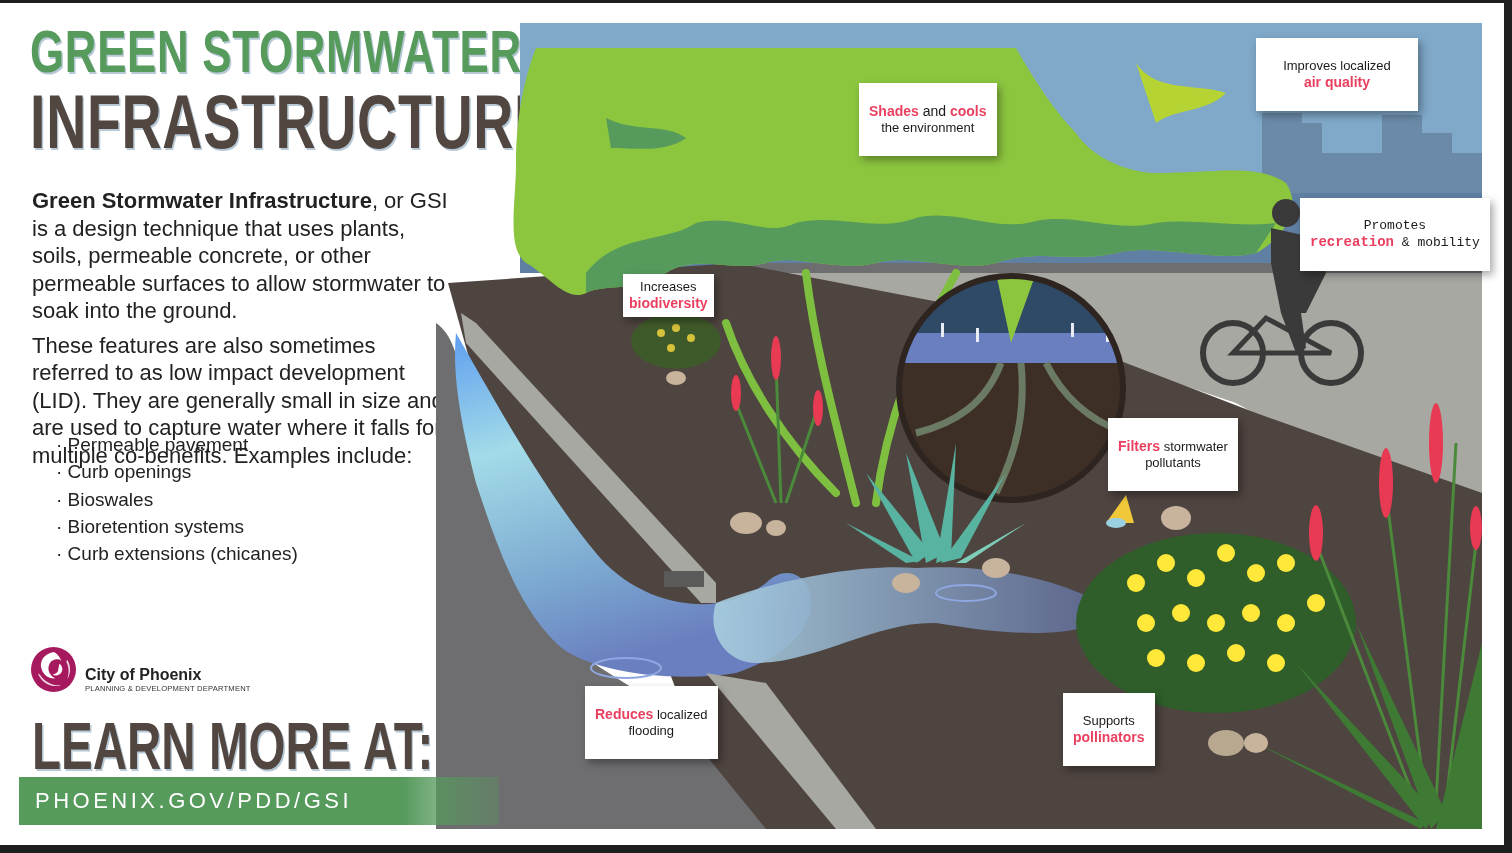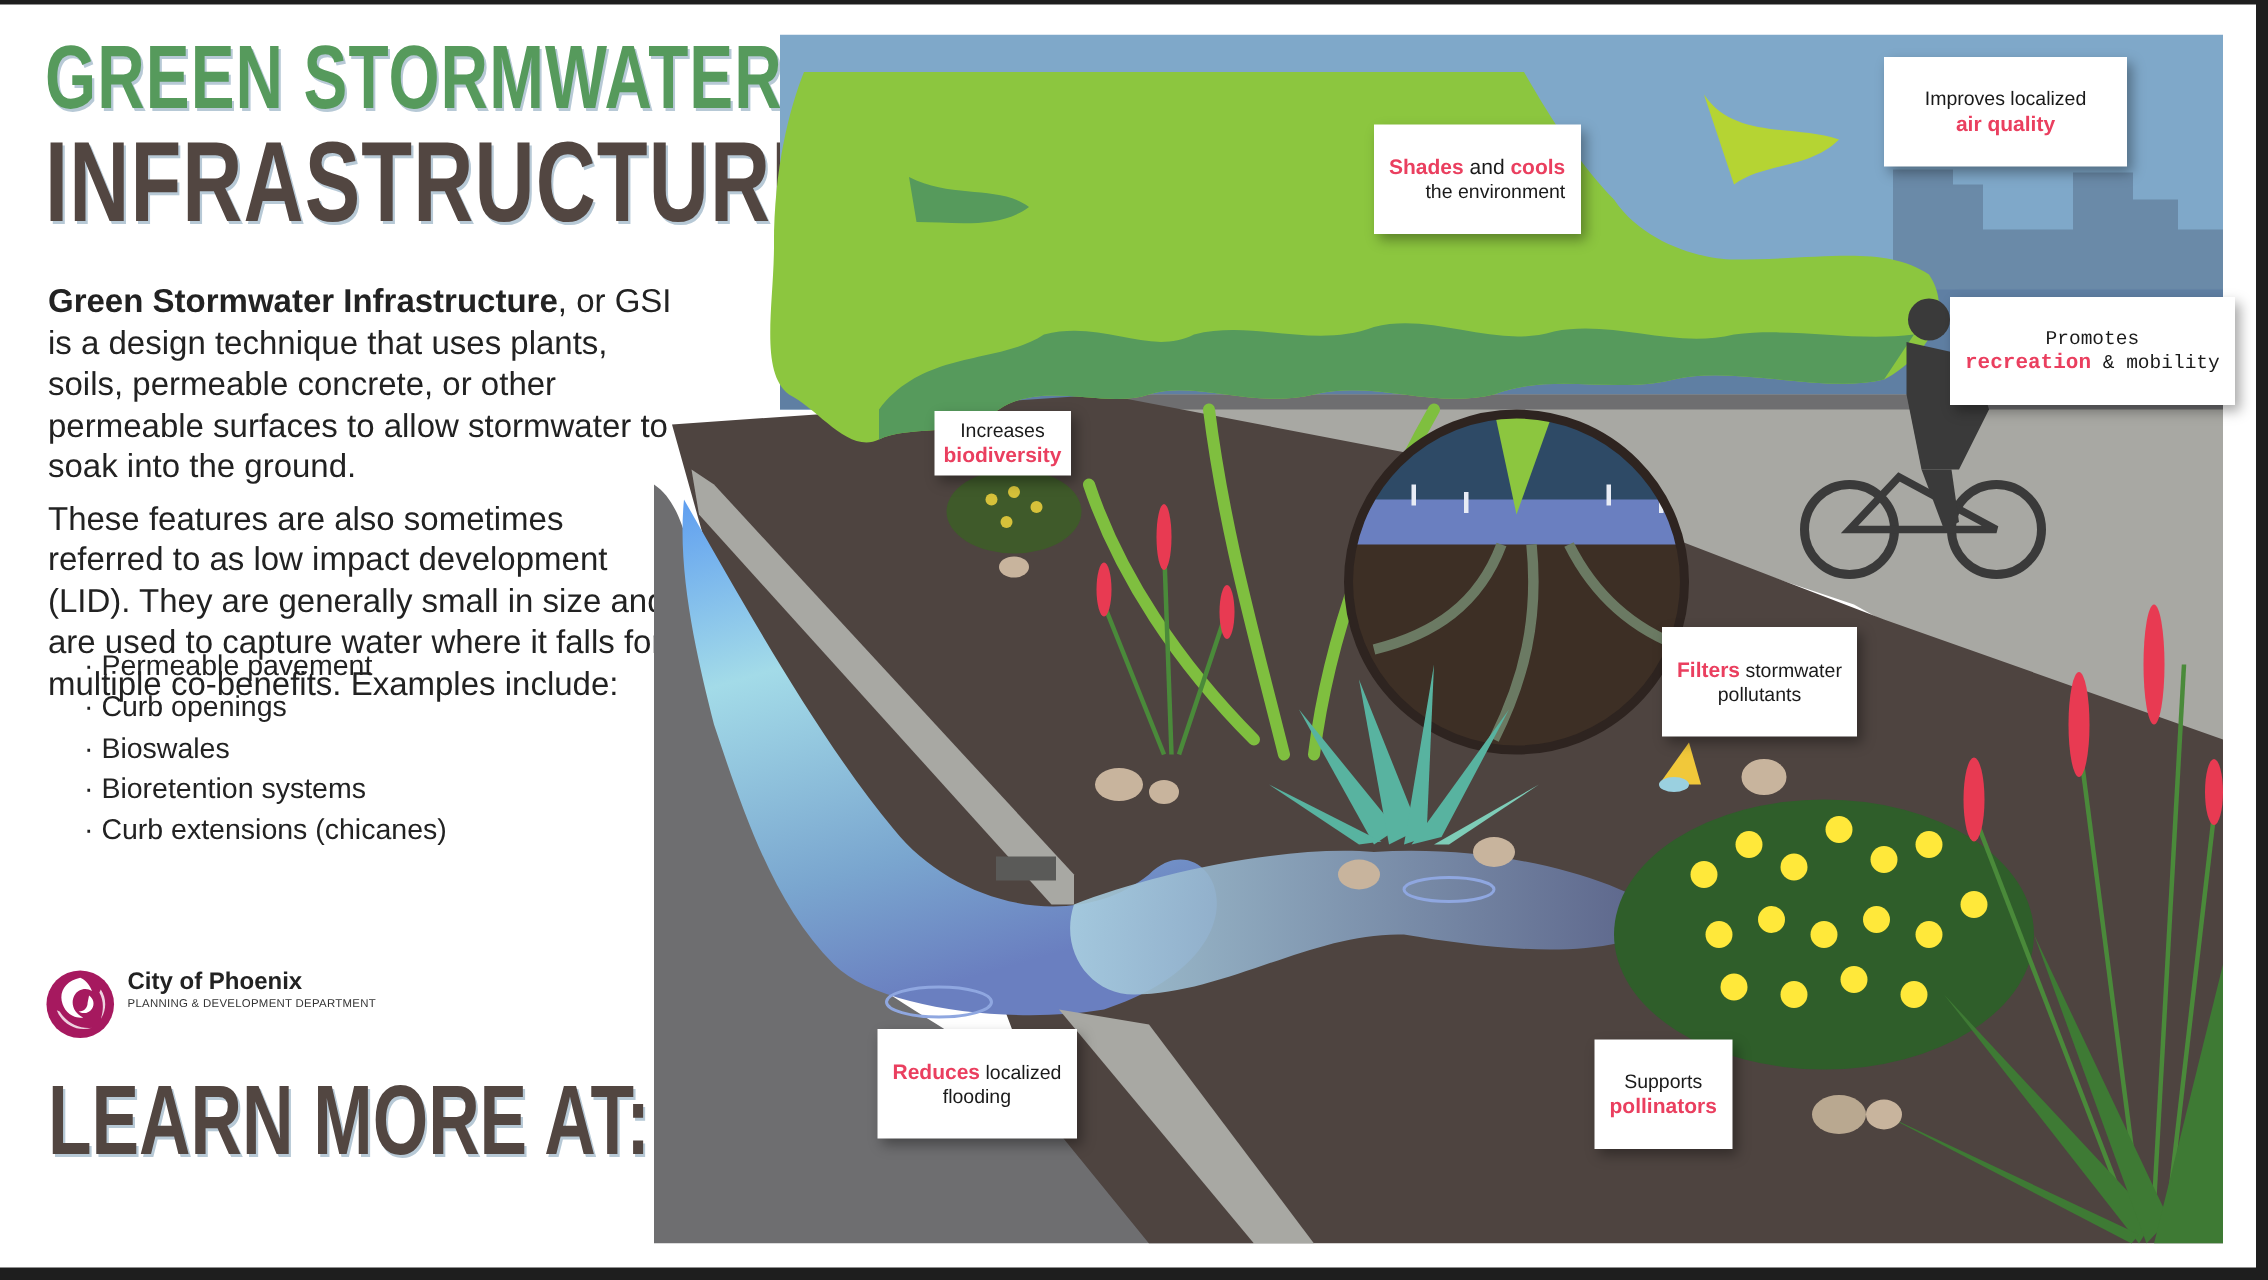--- a/index.html
+++ b/index.html
@@ -6,21 +6,21 @@
   body{width:1512px;height:853px;background:#1e1e1e;position:relative;overflow:hidden;font-family:"Liberation Sans",sans-serif;}
   .page{position:absolute;left:0;top:3px;width:1504px;height:842px;background:#ffffff;overflow:hidden;}
   .title{position:absolute;left:30px;font-family:"Liberation Sans",sans-serif;font-weight:bold;transform-origin:left top;letter-spacing:1px;margin:0;line-height:1;white-space:nowrap;}
   .title-1{top:19px;font-size:60px;color:#569a5c;transform:scaleX(0.73);text-shadow:2px 2px 0 #b7c9d6;}
   .title-2{top:81px;font-size:76px;color:#524641;transform:scaleX(0.73);text-shadow:2px 2px 0 #b7c9d6;}
   .intro{position:absolute;left:32px;top:184px;width:420px;font-size:22px;line-height:27.5px;color:#222;}
   .intro p{margin:0 0 7px 0;}
   .intro b{font-weight:bold;}
   .examples{position:absolute;left:56px;top:428px;margin:0;padding:0;list-style:none;font-size:19px;line-height:27.3px;color:#222;}
   .examples li::before{content:"· ";}
-  .logo{position:absolute;left:30px;top:643px;display:flex;align-items:flex-start;}
+  .logo{position:absolute;left:30px;top:643px;display:flex;align-items:flex-end;}
   .logo-mark{width:47px;height:47px;}
   .logo-text{margin-left:8px;}
   .logo-name{font-size:16px;font-weight:bold;color:#222;line-height:18px;}
   .logo-dept{font-size:7.6px;color:#333;letter-spacing:0.2px;}
   .learn{position:absolute;left:32px;top:710px;font-size:66px;font-weight:bold;color:#524641;transform:scaleX(0.72);transform-origin:left top;line-height:1;white-space:nowrap;text-shadow:2px 2px 0 #b7c9d6;margin:0;}
   .url-band{position:absolute;left:19px;top:774px;width:480px;height:48px;background:linear-gradient(90deg,#569a5c 0%,#569a5c 80%,rgba(86,154,92,0.3) 100%);}
   .url{position:absolute;left:16px;top:11px;font-size:22px;letter-spacing:3.5px;color:#fff;}
   .illus{position:absolute;left:436px;top:20px;width:1046px;height:806px;}
   .callout{position:absolute;background:#fff;box-shadow:3px 4px 8px rgba(0,0,0,0.35);text-align:center;font-size:13px;line-height:16px;color:#1a1a1a;padding:20px 10px;white-space:nowrap;}
   .hl{color:#ea3f5f;font-weight:bold;font-size:14px;}
@@ -225,21 +225,21 @@
         <ellipse cx="310" cy="500" rx="16" ry="11"></ellipse>
       <ellipse cx="340" cy="505" rx="10" ry="8"></ellipse>
         <ellipse cx="740" cy="495" rx="15" ry="12"></ellipse>
       <ellipse cx="790" cy="720" rx="18" ry="13" fill="#b9a890"></ellipse>
         <ellipse cx="820" cy="720" rx="12" ry="10"></ellipse>
       <ellipse cx="470" cy="560" rx="14" ry="10"></ellipse>
         <ellipse cx="560" cy="545" rx="14" ry="10"></ellipse>
     </g>
   </svg>
 
-  <div class="callout" style="left:916px;top:80px;text-align:right;">
+  <div class="callout" style="left:859px;top:80px;">
     <span class="hl">Shades</span><span style="font-size:14px;"> and </span><span class="hl">cools</span><br>
     <span>the environment</span>
   </div>
 
   <div class="callout" style="left:1256px;top:35px;width:142px;">
     <span>Improves localized</span><br>
     <span class="hl">air quality</span>
   </div>
 
   <div class="callout" style="left:1300px;top:195px;font-family:Liberation Mono, monospace;">
@@ -261,13 +261,16 @@
   <div class="callout" style="left:585px;top:683px;">
     <span class="hl">Reduces</span><span> localized</span><br>
     <span>flooding</span>
   </div>
 
   <div class="callout" style="left:1063px;top:690px;">
     <span>Supports</span><br>
     <span class="hl">pollinators</span>
   </div>
 
+  <div class="url-band">
+    <span class="url">PHOENIX.GOV/PDD/GSI</span>
+  </div>
 </div>
 
 </body></html>

